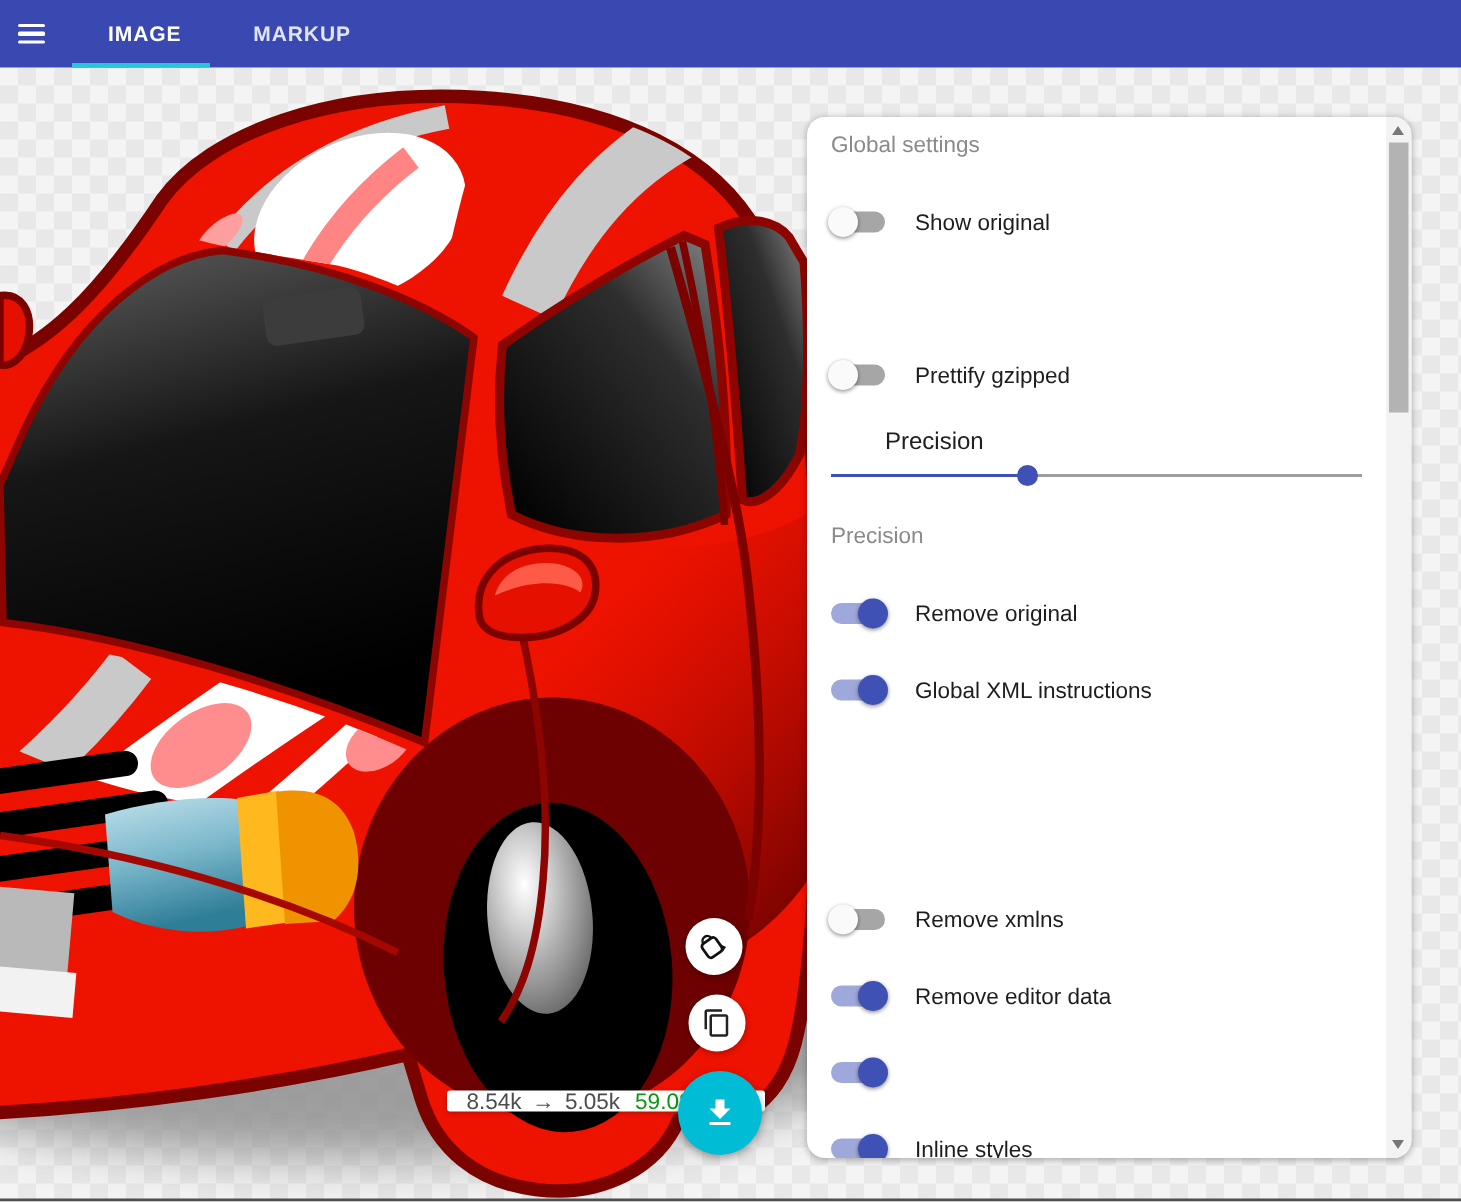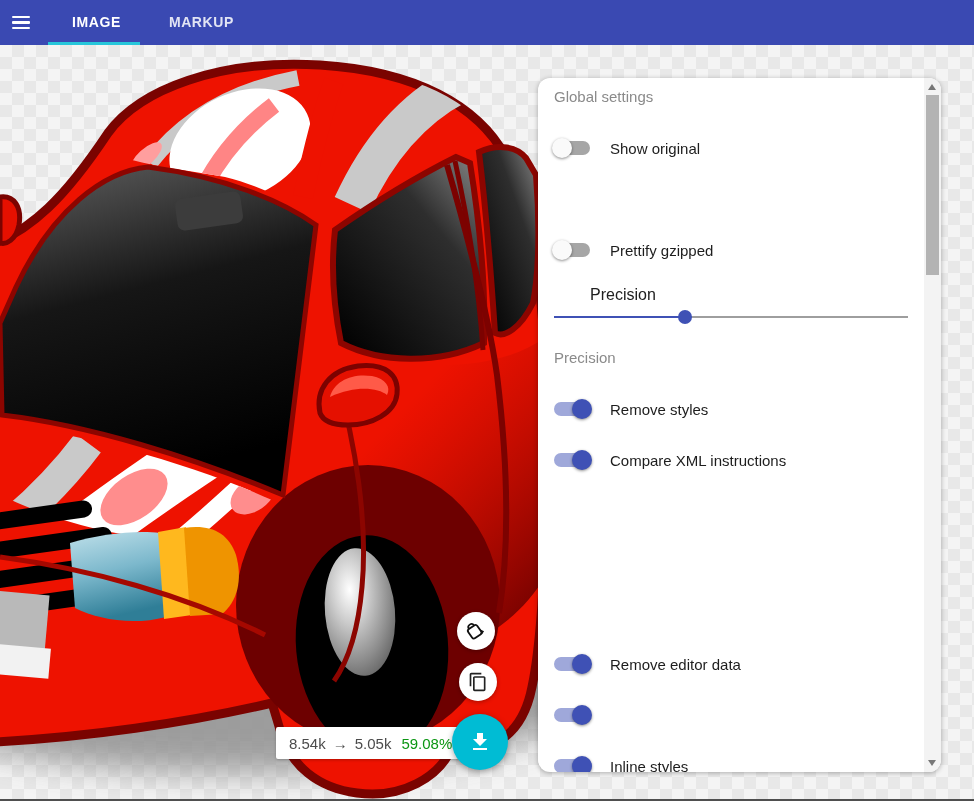--- a/index.html
+++ b/index.html
@@ -47,21 +47,21 @@
   .sl-thumb { position:absolute; top:1px; width:14px; height:14px; border-radius:50%; background:#3f51b5; }
 
   
   .vscroll { position:absolute; right:0; top:0; width:17px; height:100%; background:#f3f3f3; }
   .vscroll .thumb { position:absolute; left:2px; top:17px; width:13px; height:180px; background:#b3b3b3; }
   .arr { position:absolute; left:4px; width:0; height:0; border-left:4.5px solid transparent; border-right:4.5px solid transparent; }
   .arr.up { top:6px; border-bottom:6px solid #777; }
   .arr.down { bottom:6px; border-top:6px solid #777; }
 
   
-  .stats { position:absolute; left:276px; top:727px; height:32px; background:#fff; border-radius:2px;
+  .stats { position:absolute; left:298px; top:727px; height:14px; background:#fff; border-radius:2px;
            box-shadow:0 1px 3px rgba(0,0,0,.25); display:flex; align-items:center; padding:0 36px 0 13px;
            font-size:15px; color:#4c4c4c; z-index:21; white-space:nowrap; }
   .stats .arrow { margin:0 7px; color:#4c4c4c; }
   .stats .pct { margin-left:10px; color:#0c9614; }
   .mini-fab { position:absolute; width:38px; height:38px; border-radius:50%; border:none; background:#fff; cursor:pointer;
               box-shadow:0 1px 4px rgba(0,0,0,.3); display:flex; align-items:center; justify-content:center; z-index:22; }
   .mini-fab.theme { left:457px; top:612px; }
   .mini-fab.copy  { left:459px; top:663px; }
   .fab { position:absolute; left:452px; top:714px; width:56px; height:56px; border-radius:50%; border:none; background:#00bcd4;
          cursor:pointer; box-shadow:0 2px 6px rgba(0,0,0,.35); display:flex; align-items:center; justify-content:center; z-index:23; }
@@ -213,28 +213,35 @@
       <div class="sl-thumb" style="left: calc(37% - 7px);"></div>
     </div>
 
     <h2 class="sec sec2">Precision</h2>
 
     <div class="row" style="top:311px">
       <span class="switch on">
           <span class="track"></span>
           <span class="knob"></span>
         </span>
-      <span class="lbl">Remove styles</span>
+      <span class="lbl">Remove original</span>
     </div>
     <div class="row" style="top:362px">
       <span class="switch on">
           <span class="track"></span>
           <span class="knob"></span>
         </span>
-      <span class="lbl">Compare XML instructions</span>
+      <span class="lbl">Global XML instructions</span>
+    </div>
+    <div class="row" style="top:515px">
+      <span class="switch">
+          <span class="track"></span>
+          <span class="knob"></span>
+        </span>
+      <span class="lbl">Remove xmlns</span>
     </div>
     <div class="row" style="top:566px">
       <span class="switch on">
           <span class="track"></span>
           <span class="knob"></span>
         </span>
       <span class="lbl">Remove editor data</span>
     </div>
     <div class="row" style="top:617px">
       <span class="switch on">

